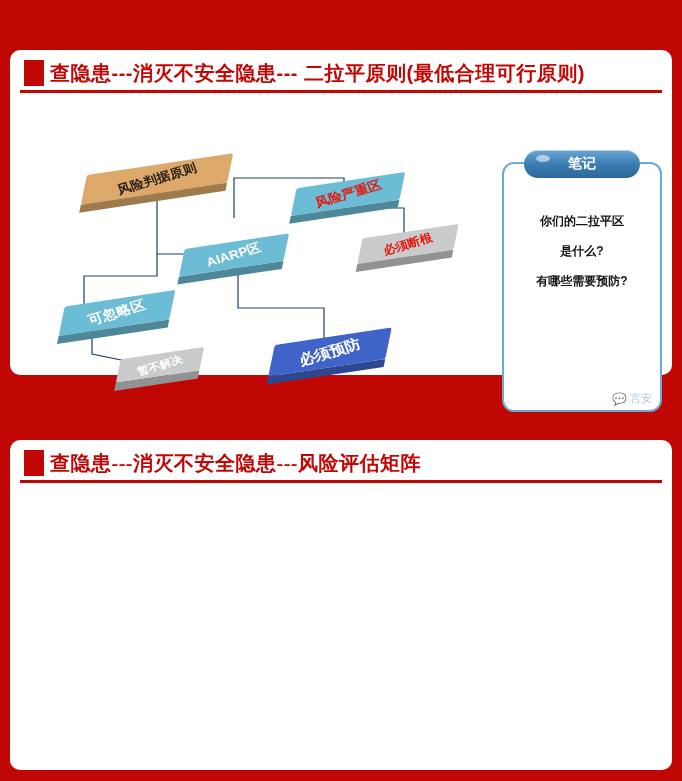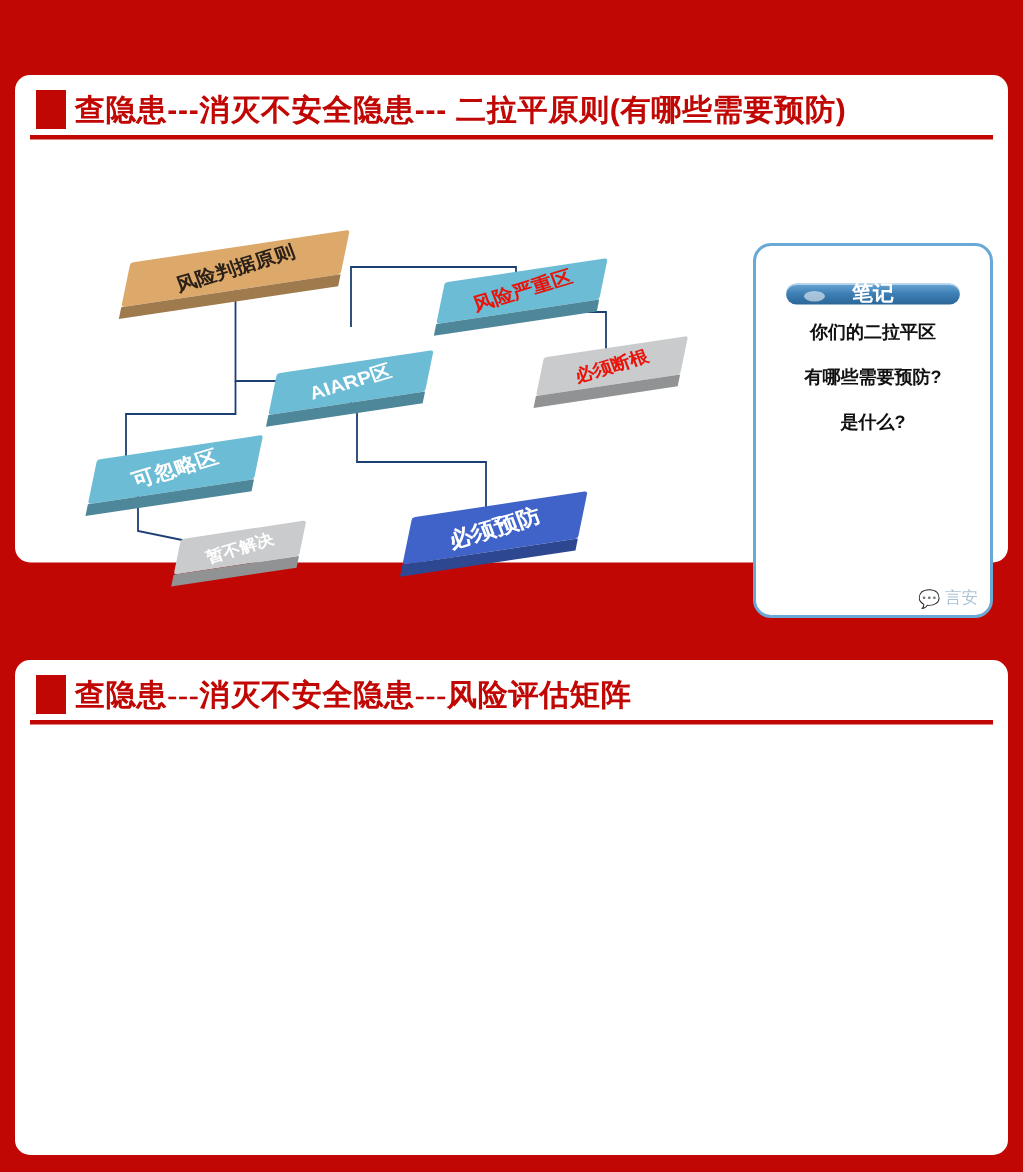--- a/index.html
+++ b/index.html
@@ -55,27 +55,26 @@
   .notes {
     position: absolute;
     border: 2px solid #6aa9d6;
     border-radius: 12px;
     background: #ffffff;
   }
   #notes-one { left: 492px; top: 112px; width: 160px; height: 250px; }
   .notes-cap {
     position: absolute; top: -14px; left: 50%;
     transform: translateX(-50%);
-    width: 116px; height: 14px;
+    width: 116px; height: 28px;
     border-radius: 15px;
     background: linear-gradient(180deg,#6ca7d4 0%, #3d7fb5 48%, #2b6697 100%);
     color: #fff; font-weight: bold; font-size: 14px;
     display: flex; align-items: center; justify-content: center;
     box-shadow: inset 0 1px 0 rgba(255,255,255,.5);
-    margin-top: 39px;
   }
   .notes-cap::before{
     content:""; position:absolute; left:12px; top:5px;
     width:14px; height:7px; border-radius:50%;
     background:rgba(255,255,255,.55);
   }
   .notes-body {
     position: absolute; left: 0; right: 0; top: 42px;
     text-align: center;
     font-size: 12px; font-weight: bold; color: #111;
@@ -109,21 +108,21 @@
 </style>
 </head>
 <body>
 
 <div class="page">
 
   <div class="slide" id="slide-one">
     <div class="slide-header">
       <div class="hdr-flag"></div>
       <div class="hdr-bar"></div>
-      <div class="hdr-title">查隐患---消灭不安全隐患--- 二拉平原则(有哪些需要预防)</div>
+      <div class="hdr-title">查隐患---消灭不安全隐患--- 二拉平原则(最低合理可行原则)</div>
       <div class="hdr-rule"></div>
     </div>
 
     <div id="flow">
       <svg width="470" height="258">
         <g fill="none" stroke="#1b3f73" stroke-width="1.2">
           <path d="M133 30 L133 96 L210 96"></path>
           <path d="M133 96 L133 118 L60 118 L60 152"></path>
           <path d="M210 60 L210 20 L320 20 L320 36"></path>
           <path d="M330 50 L380 50 L380 84"></path>
@@ -152,22 +151,22 @@
         </div>
       <div class="node" style="left: 96px; top: 195px; width: 80px; height: 24px; background: rgb(201, 203, 205); color: rgb(255, 255, 255); font-size: 11px; transform: skewX(-20deg) rotate(-9deg);">
           <span>暂不解决</span>
         </div>
     </div>
 
     <div class="notes" id="notes-one">
       <div class="notes-cap">笔记</div>
       <div class="notes-body">
           <div>你们的二拉平区</div>
+          <div>是什么?</div>
           <div>有哪些需要预防?</div>
-          <div>是什么?</div>
         </div>
       <div class="wm">
         <span class="wm-ico">💬</span>
         <span>言安</span>
       </div>
     </div>
   </div>
 
   <div class="slide" id="slide-two">
     <div class="slide-header">

